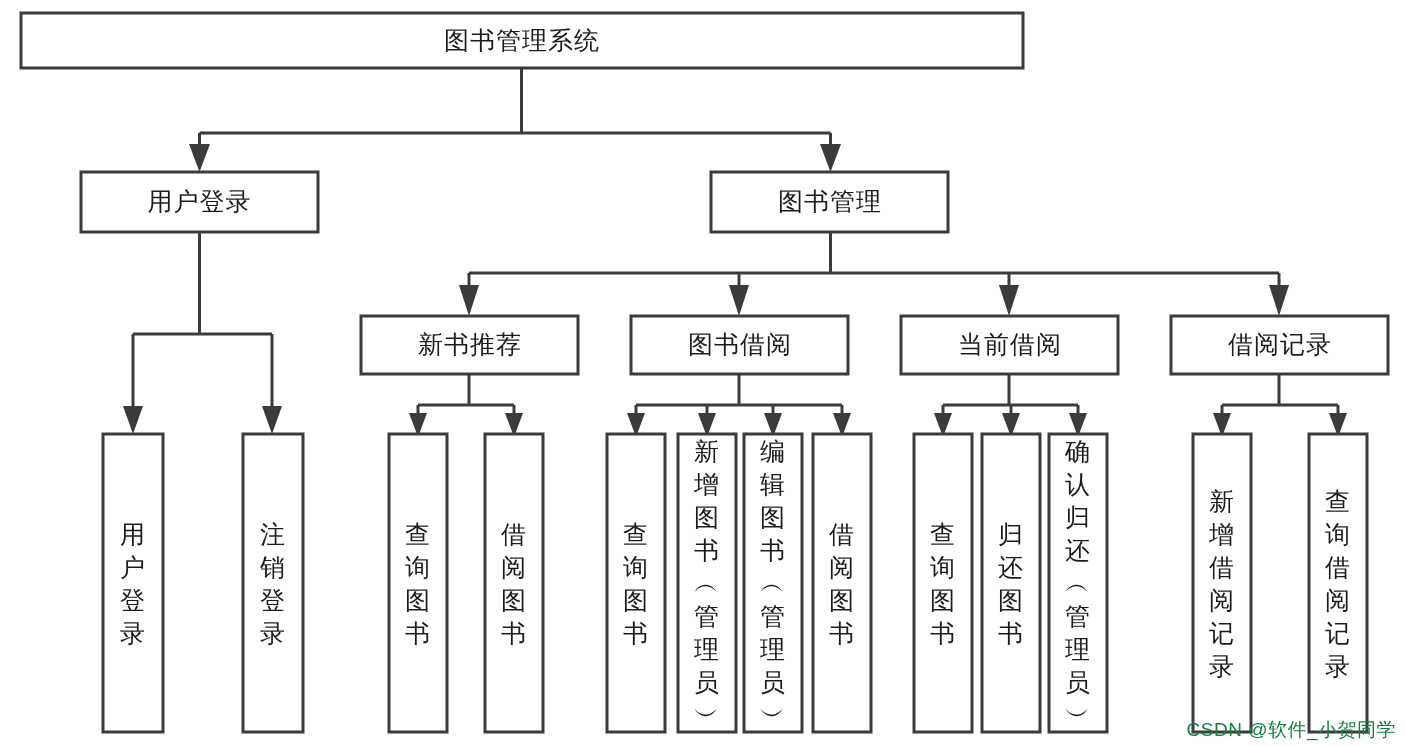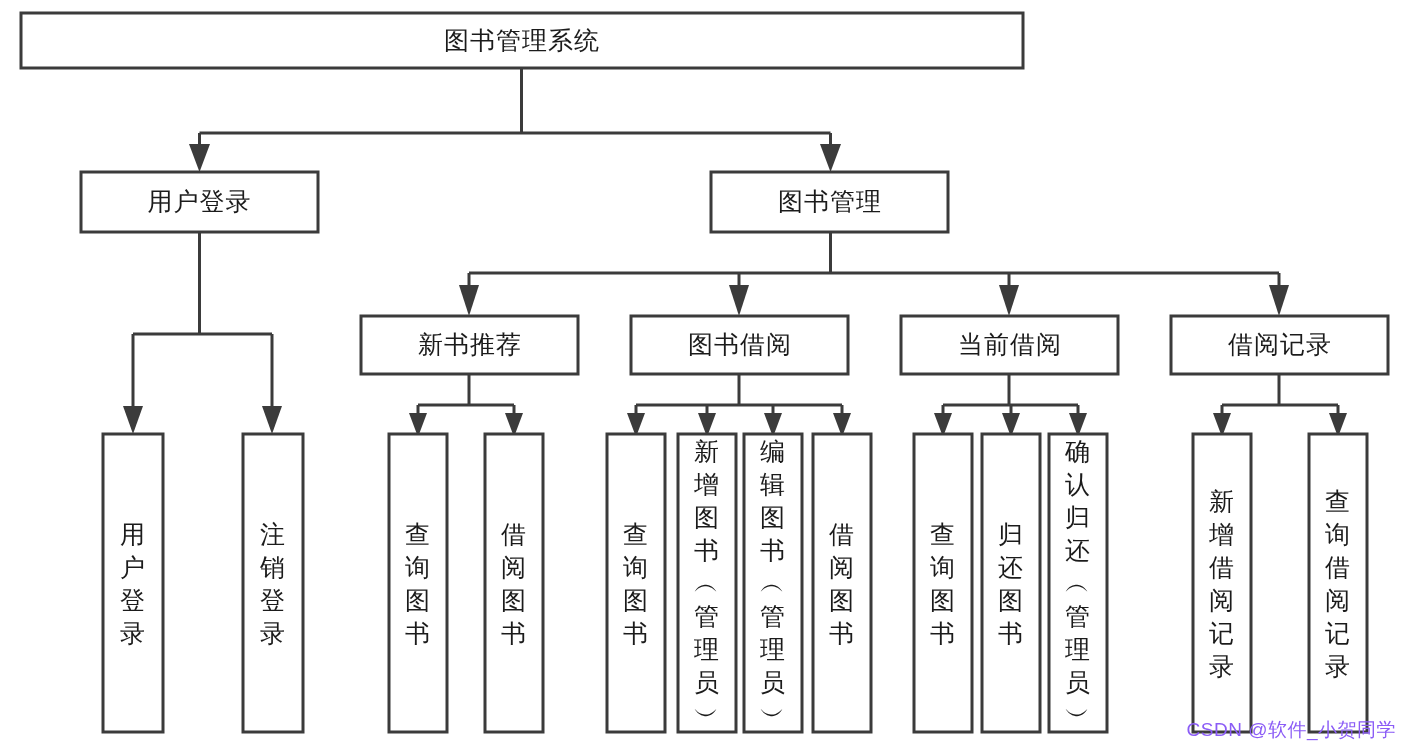--- a/index.html
+++ b/index.html
@@ -54,21 +54,21 @@
   .arrow-head {
     fill: #3b3b3b;
     stroke: none;
   }
   .watermark {
     position: absolute;
     right: 9px;
     bottom: 4px;
     font-family: "Liberation Sans", "DejaVu Sans", sans-serif;
     font-size: 19px;
-    color: #8b5cf6;
+    color: #15803d;
     white-space: nowrap;
     user-select: none;
     letter-spacing: 0.5px;
   }
 </style>
 </head>
 <body>
 
 <div id="diagram-root">
 

